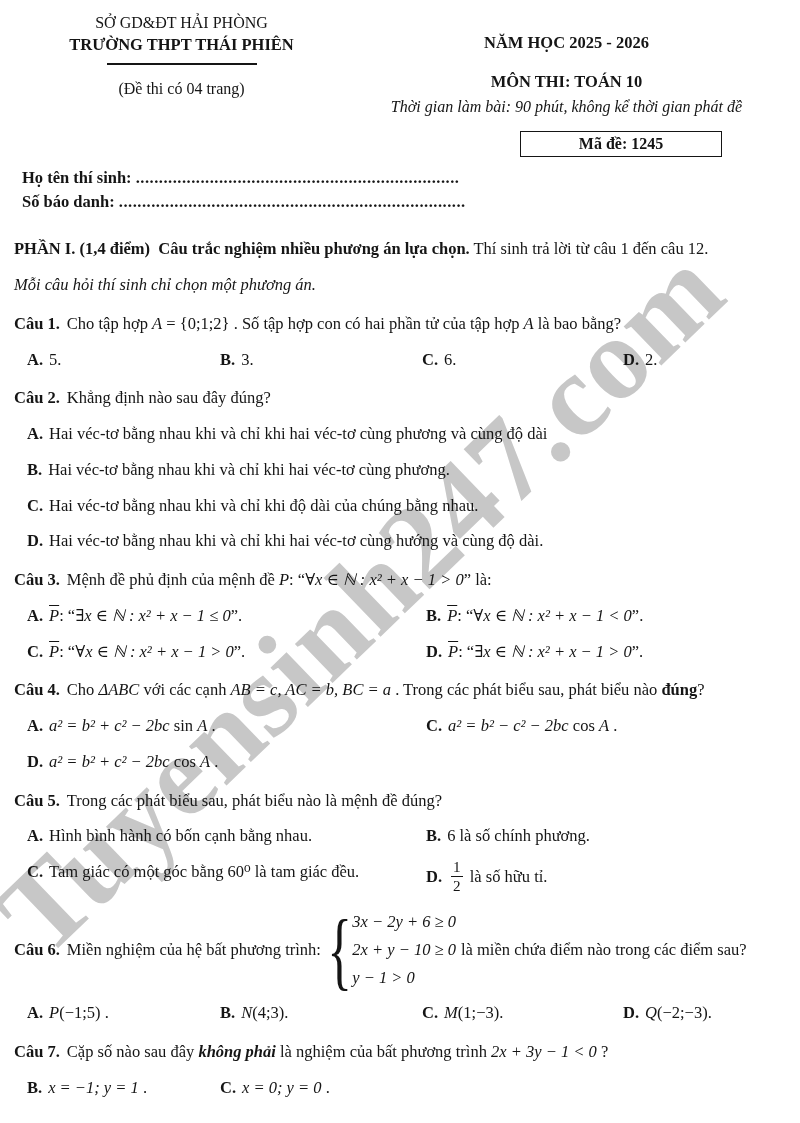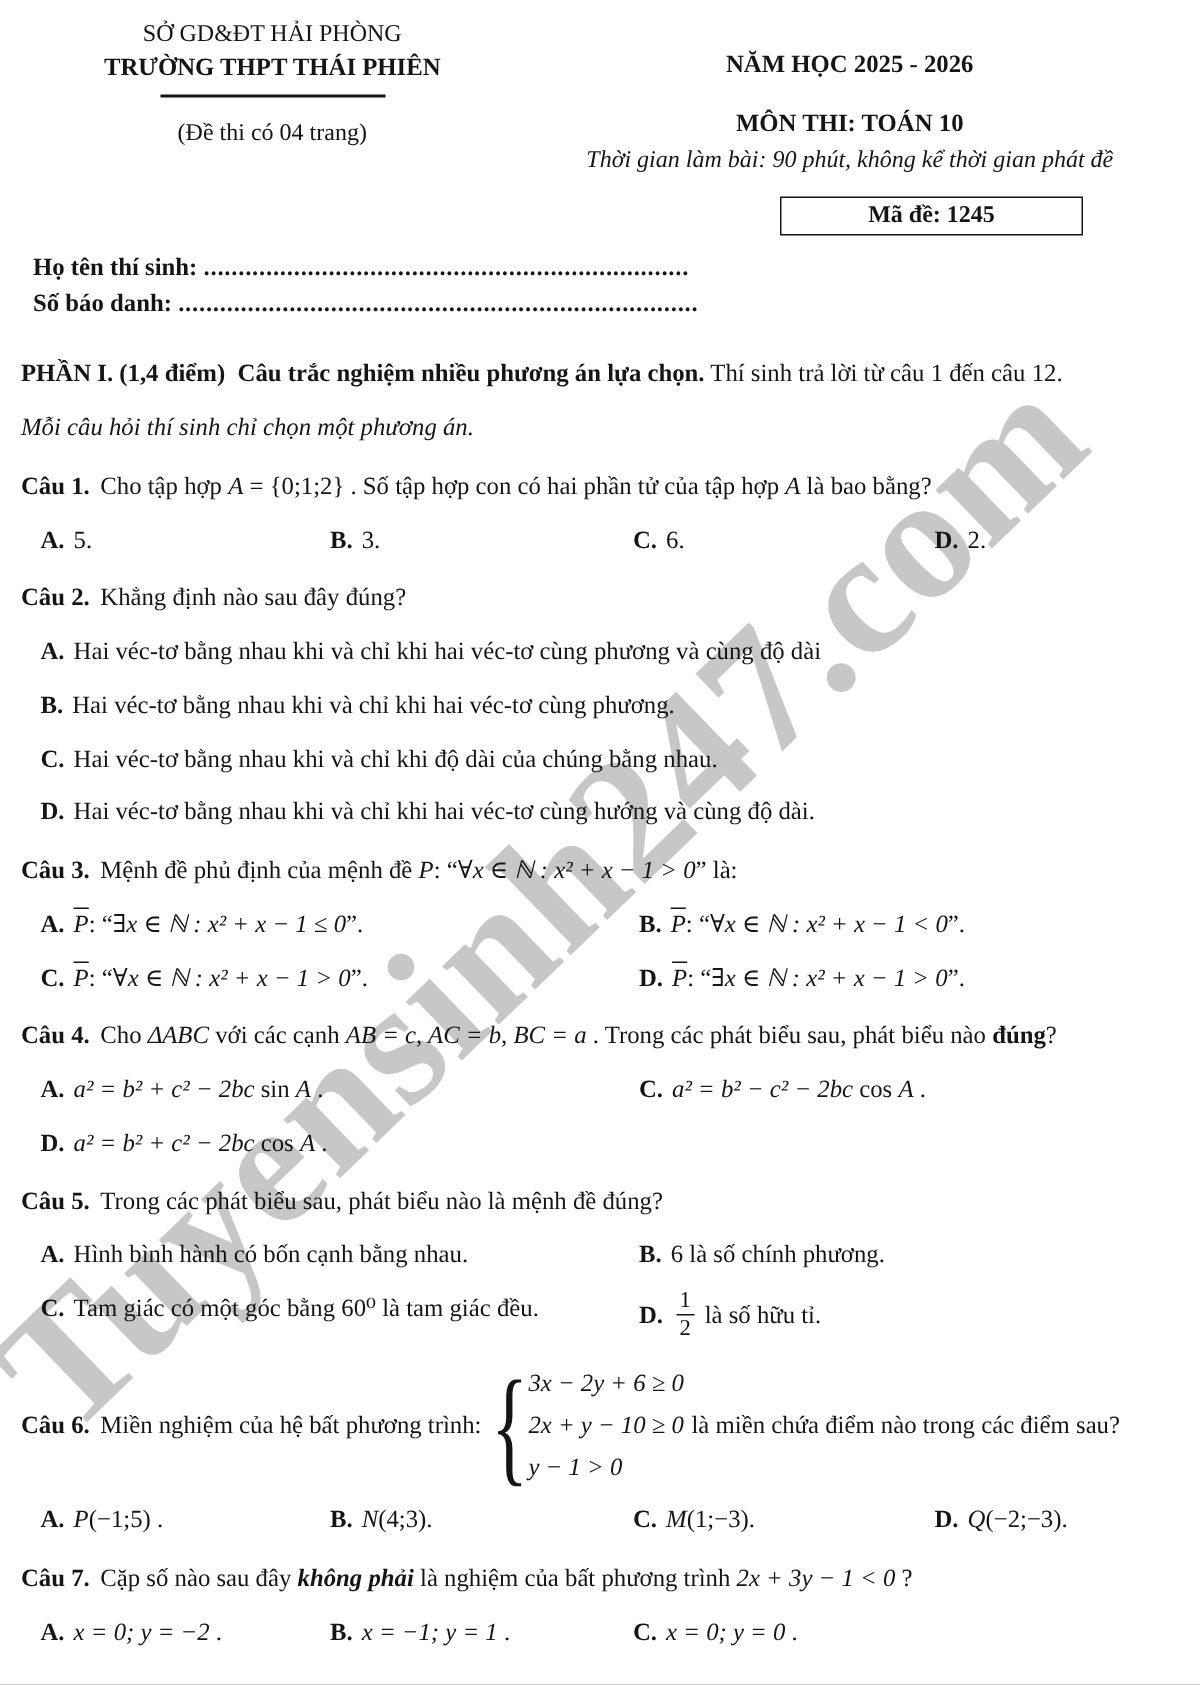--- a/index.html
+++ b/index.html
@@ -169,20 +169,19 @@
         <span class="opt"><b>A.</b><span><span class="sg-m">P</span><span class="sg-t">(−1;5) .</span></span></span>
         <span class="opt"><b>B.</b><span><span class="sg-m">N</span><span class="sg-t">(4;3).</span></span></span>
         <span class="opt"><b>C.</b><span><span class="sg-m">M</span><span class="sg-t">(1;−3).</span></span></span>
         <span class="opt"><b>D.</b><span><span class="sg-m">Q</span><span class="sg-t">(−2;−3).</span></span></span>
       </div>
     </div>
 
     <div class="q">
       <p class="q-line"><span class="q-label">Câu 7.</span><span><span class="sg-t">Cặp số nào sau đây </span><span class="sg-bi">không phải</span><span class="sg-t"> là nghiệm của bất phương trình </span><span class="sg-m">2x + 3y − 1 &lt; 0</span><span class="sg-t"> ?</span></span></p>
       <div class="opts cols4">
-        <span class="opt"><b>A.</b><span><span class="sg-m">x = 0; y = −2</span><span class="sg-t"> .</span></span></span>
         <span class="opt"><b>B.</b><span><span class="sg-m">x = −1; y = 1</span><span class="sg-t"> .</span></span></span>
         <span class="opt"><b>C.</b><span><span class="sg-m">x = 0; y = 0</span><span class="sg-t"> .</span></span></span>
       </div>
     </div>
 
   </div>
 </div>
 
 </body></html>

